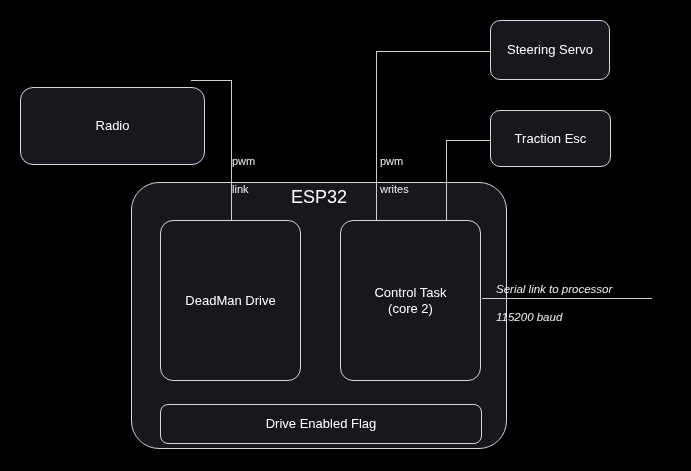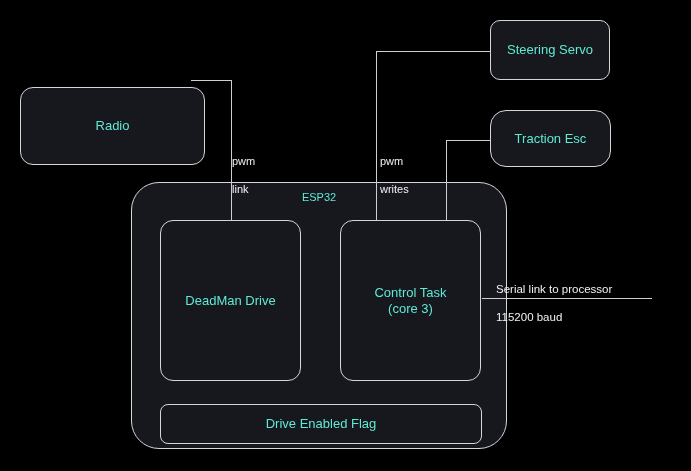--- a/index.html
+++ b/index.html
@@ -20,34 +20,34 @@
     position: absolute;
     box-sizing: border-box;
     background: #17171e;
     border: 1px solid #d6d6da;
     display: flex;
     align-items: center;
     justify-content: center;
     text-align: center;
     font-size: 13px;
     line-height: 16px;
-    color: #5eead4;
+    color: #ffffff;
   }
   .node-radio        { left: 20px;  top: 39px;  width: 185px; height: 78px; border-radius: 13px; margin-top: 48px; }
   .node-steering     { left: 490px; top: 20px;  width: 120px; height: 60px; border-radius: 10px; }
-  .node-traction     { left: 490px; top: 110px; width: 121px; height: 57px; border-radius: 16px; }
+  .node-traction     { left: 490px; top: 110px; width: 121px; height: 57px; border-radius: 10px; }
   .node-esp32 {
     left: 131px; top: 182px; width: 376px; height: 267px;
     border-radius: 28px;
     align-items: flex-start;
     justify-content: center;
   }
   .esp32-title {
     margin-top: 6px;
-    font-size: 11px;
+    font-size: 18px;
   }
   .node-deadman      { left: 160px; top: 220px; width: 141px; height: 161px; border-radius: 13px; }
   .node-control      { left: 340px; top: 220px; width: 141px; height: 161px; border-radius: 13px; }
   .node-flag         { left: 160px; top: 404px; width: 322px; height: 40px; border-radius: 8px; }
   .node-label { display: block; }
   .edge {
     position: absolute;
     background: #cfcfd3;
   }
   .edge-h { height: 1px; }
@@ -63,21 +63,21 @@
   .edge-label {
     position: absolute;
     font-size: 11px;
     line-height: 14px;
     text-align: left;
     color: #f2f2f4;
     white-space: pre-line;
   }
   .label-pwm-read   { left: 232px; top: 140px; width: 56px; }
   .label-pwm-writes { left: 380px; top: 140px; width: 60px; }
-  .label-serial     { left: 496px; top: 268px; width: 160px; font-size: 11.5px; }
+  .label-serial     { left: 496px; top: 268px; width: 160px; font-size: 11.5px; font-style: italic; }
 </style>
 </head>
 <body>
 
 <div class="canvas">
 
   <div class="node node-esp32">
     <span class="esp32-title">ESP32</span>
   </div>
 
@@ -113,20 +113,20 @@
   </div>
 
   <div class="node node-deadman">
     <div>
       <span class="node-label">DeadMan Drive</span>
     </div>
   </div>
   <div class="node node-control">
     <div>
       <span class="node-label">Control Task</span>
-      <span class="node-label">(core 3)</span>
+      <span class="node-label">(core 2)</span>
     </div>
   </div>
   <div class="node node-flag">
     <span class="node-label">Drive Enabled Flag</span>
   </div>
 
 </div>
 
 </body></html>

